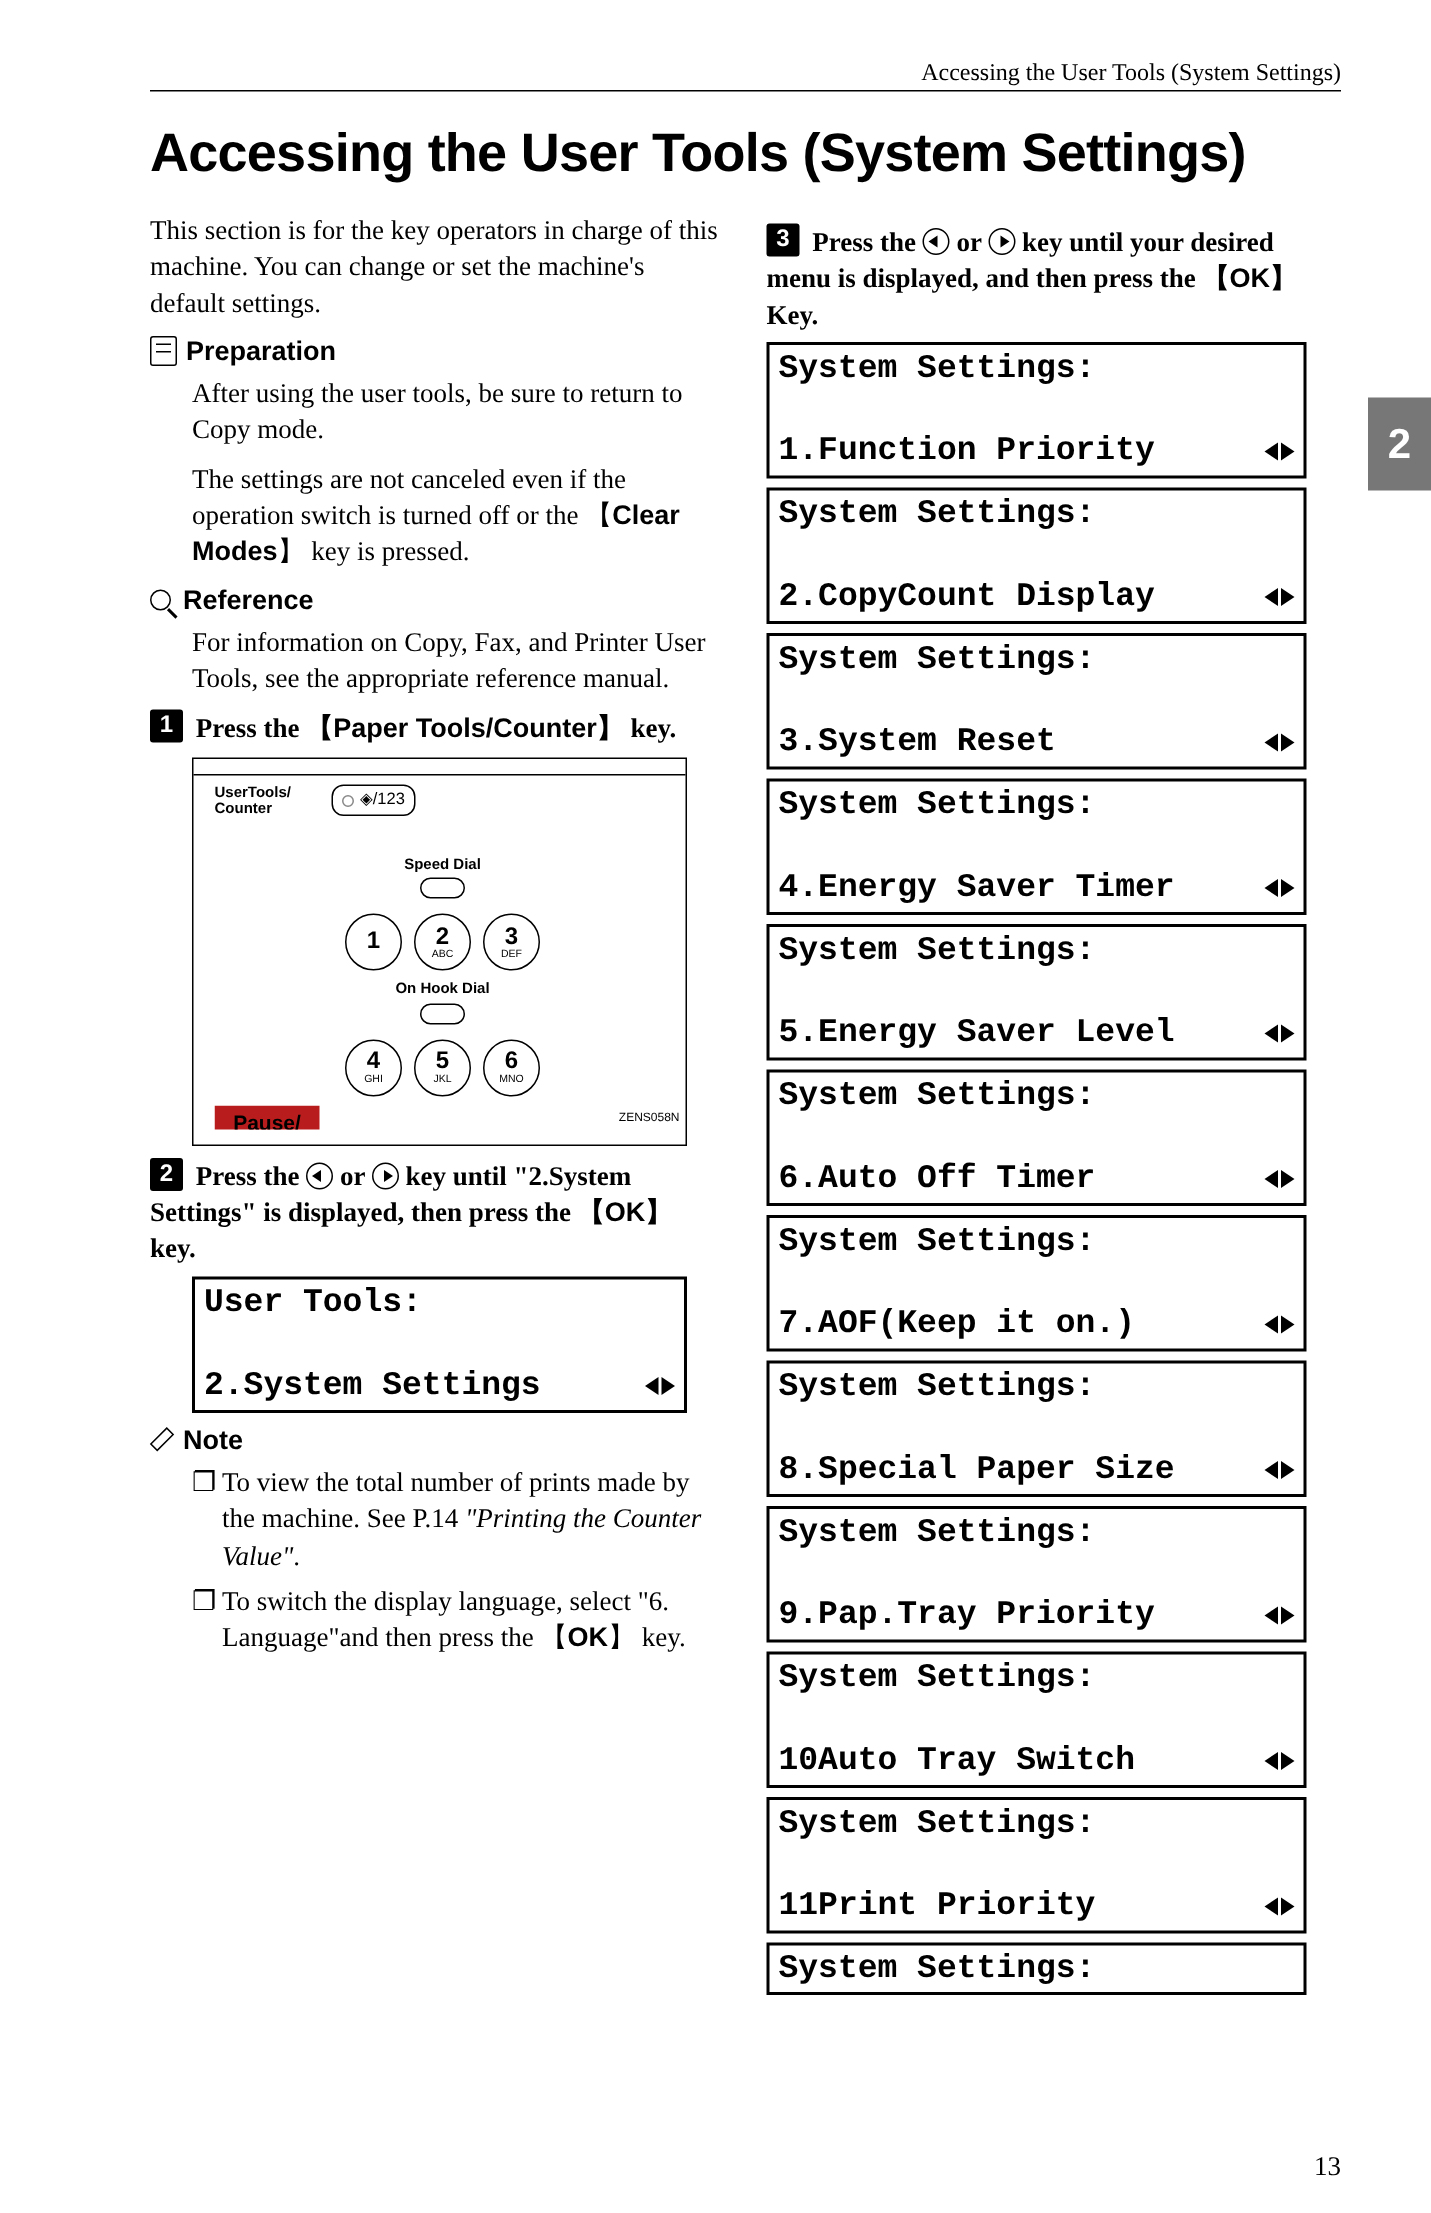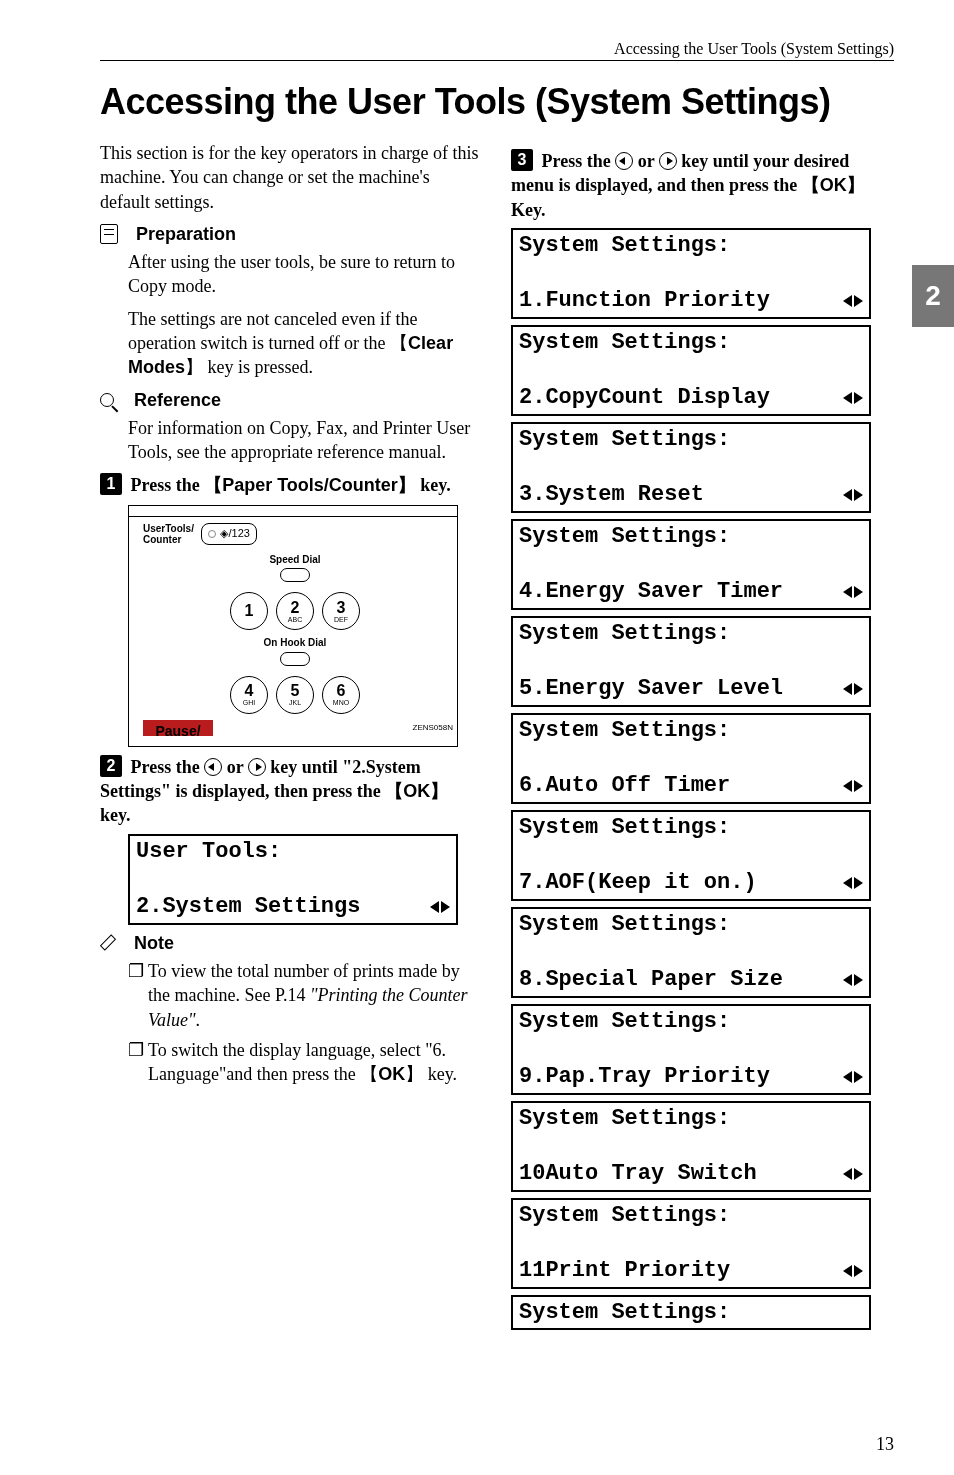--- a/index.html
+++ b/index.html
@@ -33,21 +33,21 @@
   .col {
     flex: 1;
     font-size: 18px;
     line-height: 1.35;
   }
   .col p { margin-bottom: 8px; }
   .indent { margin-left: 28px; }
   .sect-head {
     display: flex;
     align-items: center;
-    gap: 18px;
+    gap: 6px;
     font-weight: bold;
     font-family: Arial, sans-serif;
     font-size: 18px;
     margin: 6px 0 4px 0;
   }
   .clip-icon {
     display: inline-block;
     width: 18px; height: 20px;
     border: 1.5px solid #000;
     border-radius: 2px;
@@ -127,22 +127,23 @@
     font-size: 11px;
     position: relative;
   }
   .panel-inner {
     border-top: 1px solid #000;
     margin-top: 4px;
     padding: 6px 10px 4px 14px;
   }
   .panel-row1 {
     display: flex;
-    gap: 0;
-    margin-bottom: 8px;
+    align-items: center;
+    gap: 20px;
+    margin-bottom: 25px;
   }
   .usertool-label {
     font-weight: bold;
     font-size: 10px;
     line-height: 1.1;
     width: 58px;
   }
   .utool-btn {
     border: 1.5px solid #000;
     border-radius: 8px;

